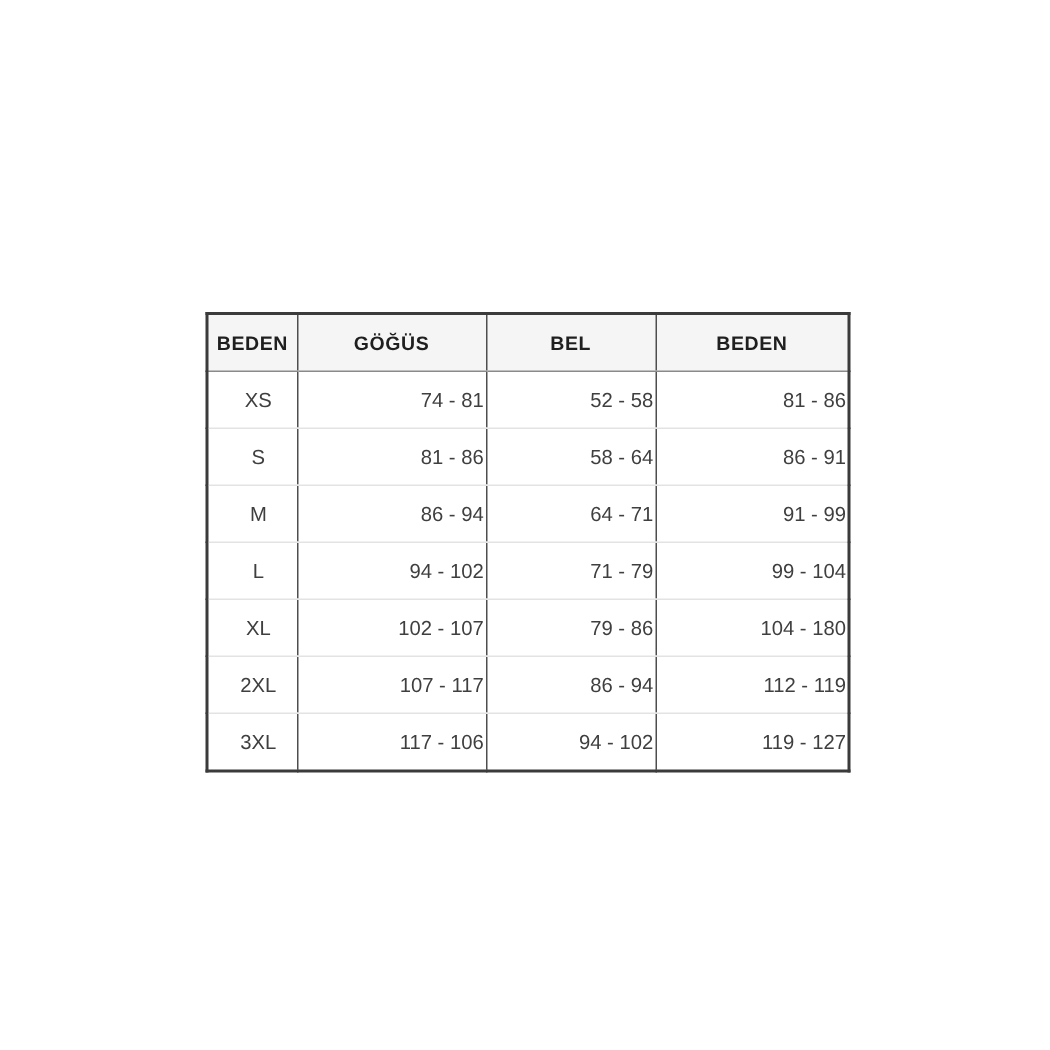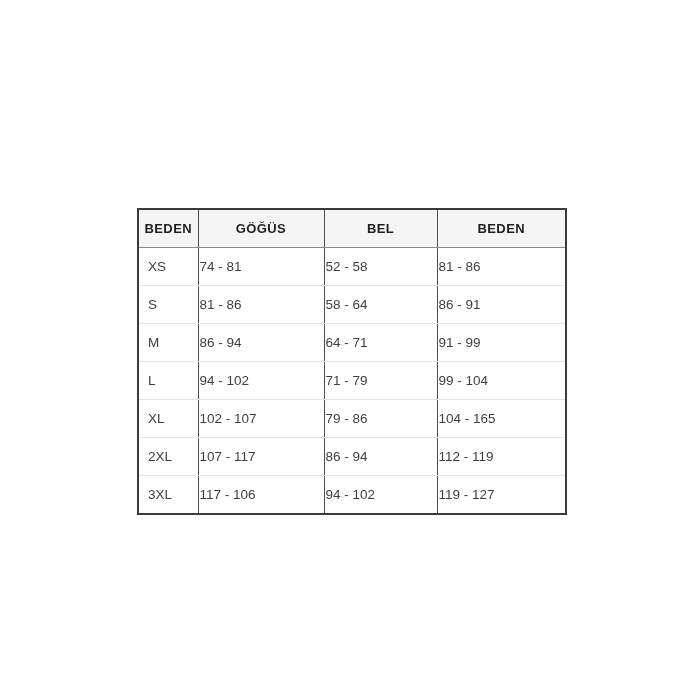--- a/index.html
+++ b/index.html
@@ -38,32 +38,32 @@
     text-align: center;
     vertical-align: middle;
   }
   .size-table td {
     height: 35px;
     background: #ffffff;
     border-bottom: 1px solid #e3e3e3;
     border-left: 1px solid #4e4e4e;
     font-size: 13.5px;
     color: #3f3f3f;
-    text-align: left;
+    text-align: right;
     vertical-align: middle;
   }
   .size-table th:first-child,
   .size-table td:first-child {
     border-left: none;
   }
   .size-table tbody tr:last-child td {
     border-bottom: none;
   }
   .size-table td.size-col {
-    text-align: left;
+    text-align: center;
     padding-left: 9px;
   }
 </style>
 </head>
 <body>
 
 <div class="page">
   <table class="size-table">
     <colgroup>
       <col style="width:60px">
@@ -101,21 +101,21 @@
       <tr>
         <td class="size-col">L</td>
         <td>94 - 102</td>
         <td>71 - 79</td>
         <td>99 - 104</td>
       </tr>
       <tr>
         <td class="size-col">XL</td>
         <td>102 - 107</td>
         <td>79 - 86</td>
-        <td>104 - 165</td>
+        <td>104 - 180</td>
       </tr>
       <tr>
         <td class="size-col">2XL</td>
         <td>107 - 117</td>
         <td>86 - 94</td>
         <td>112 - 119</td>
       </tr>
       <tr>
         <td class="size-col">3XL</td>
         <td>117 - 106</td>

